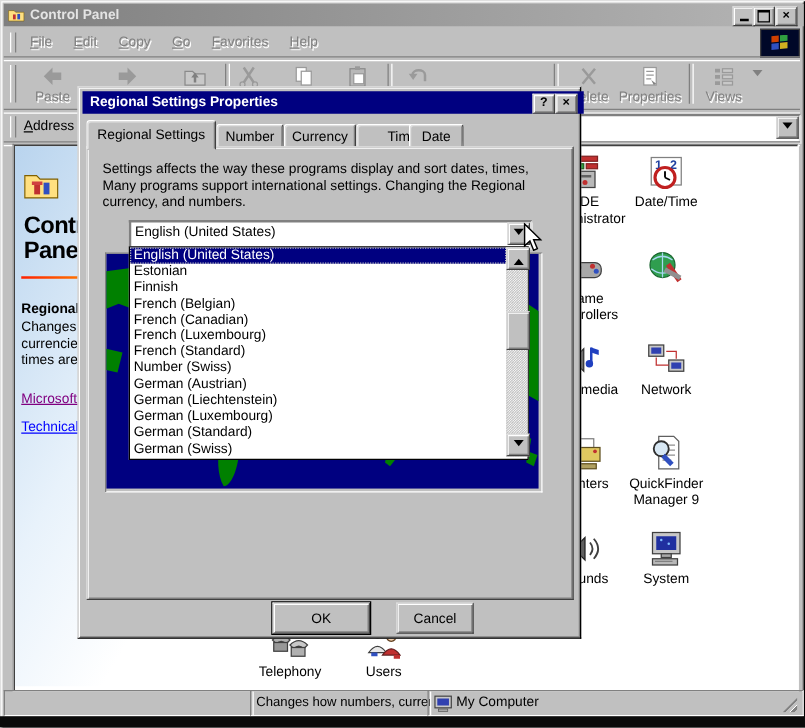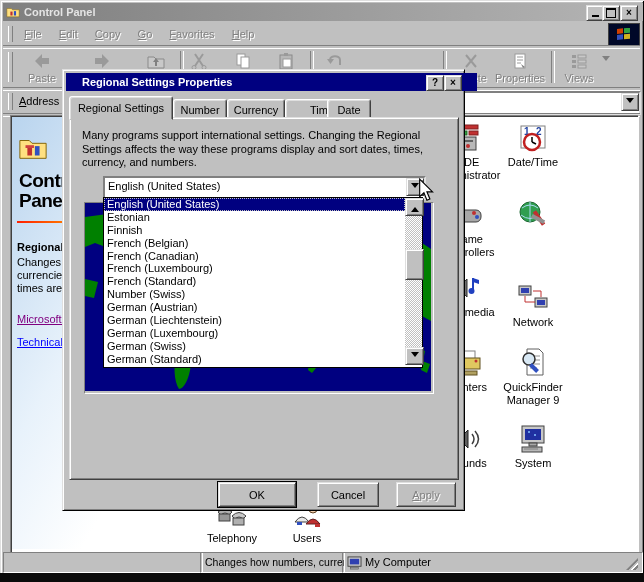--- a/index.html
+++ b/index.html
@@ -3,21 +3,21 @@
 <meta charset="utf-8">
 <style>
   html,body{margin:0;padding:0;background:#404040;}
   #screen{position:relative;width:644px;height:582px;background:#c0c0c0;overflow:hidden;
     font-family:"Liberation Sans",sans-serif;font-size:11px;color:#000;
     box-shadow:inset 1px 1px 0 #dfdfdf,inset -1px -1px 0 #000,inset 2px 2px 0 #fff,inset -2px -2px 0 #808080;}
   .abs{position:absolute;}
   .field{background:#fff;border:2px solid;border-color:#808080 #dfdfdf #dfdfdf #808080;}
   .titlebar-main{background:linear-gradient(90deg,#7f7f7f,#b5b5b5);color:#e4e4e4;font-weight:bold;
     display:flex;align-items:center;padding-left:3px;}
-  .titlebar-dlg{background:#000080;color:#fff;font-weight:bold;display:flex;align-items:center;padding-left:16px;}
+  .titlebar-dlg{background:#000080;color:#fff;font-weight:bold;display:flex;align-items:center;padding-left:6px;}
   .capbtn{width:16px;height:14px;background:#c0c0c0;border:1px solid;border-color:#dfdfdf #404040 #404040 #dfdfdf;
     box-shadow:inset 1px 1px 0 #fff,inset -1px -1px 0 #808080;display:flex;align-items:center;justify-content:center;
     font-size:10px;font-weight:bold;line-height:1;}
   .disabled-text{color:#808080;text-shadow:1px 1px 0 #fff;}
   .menu-item{padding:2px 7px;display:inline-block;}
   .accel::first-letter{text-decoration:underline;}
   .grip{width:3px;background:#c0c0c0;border-left:1px solid #fff;border-right:1px solid #808080;}
   .groove{height:2px;border-top:1px solid #808080;border-bottom:1px solid #fff;}
   .tbtn{display:flex;flex-direction:column;align-items:center;justify-content:flex-start;gap:1px;padding-top:3px;}
   .tsep{width:2px;border-left:1px solid #808080;border-right:1px solid #fff;}
@@ -270,21 +270,21 @@
     <div class="ilabel"><span>Date/Time</span><br><span></span></div>
   </div>
   <div class="cpicon" style="left:497px;top:199px;">
     <svg width="32" height="32" viewBox="0 0 32 32">
         <circle cx="13" cy="13" r="10" fill="#2f9e4f" stroke="#1a6630"></circle>
         <path d="M5 9 q8 -6 16 0 M4 16 q9 7 18 0 M13 3 v20" stroke="#a8d8f0" fill="none"></path>
         <rect x="20" y="11" width="4" height="16" fill="#c03030" transform="rotate(-35 22 19)"></rect>
         <rect x="14" y="18" width="14" height="4" fill="#909090" transform="rotate(28 21 20)"></rect>
       </svg>
   </div>
-  <div class="cpicon" style="left:497px;top:282px;">
+  <div class="cpicon" style="left:497px;top:272px;">
     <svg width="32" height="32" viewBox="0 0 32 32">
         <rect x="2" y="4" width="12" height="9" fill="#c8c8c8" stroke="#404040"></rect>
         <rect x="4" y="6" width="8" height="5" fill="#3040b0"></rect>
         <rect x="18" y="16" width="12" height="9" fill="#c8c8c8" stroke="#404040"></rect>
         <rect x="20" y="18" width="8" height="5" fill="#3040b0"></rect>
         <path d="M8 14 v6 h10 M24 15 v-6 h-8" stroke="#c03030" fill="none"></path>
       </svg>
     <div class="ilabel"><span>Network</span><br><span></span></div>
   </div>
   <div class="cpicon" style="left:497px;top:347px;">
@@ -366,22 +366,22 @@
     <div class="tab" style="left:222px;top:29px;width:40px;height:19px;padding-left:16px;">
         <span>Time</span>
       </div>
     <div class="tab" style="left:264px;top:29px;width:42px;height:19px;">
         <span>Date</span>
       </div>
 
     <div class="abs" style="left:6px;top:47px;width:388px;height:361px;background:#c0c0c0;border:1px solid;border-color:#dfdfdf #404040 #404040 #dfdfdf;box-shadow:inset 1px 1px 0 #fff,inset -1px -1px 0 #808080;z-index:2;"></div>
 
     <div class="abs" style="left:19px;top:59px;line-height:13.5px;z-index:4;white-space:nowrap;">
+      <div>Settings affects the way these programs display and sort dates, times,</div>
       <div>Many programs support international settings. Changing the Regional</div>
-      <div>Settings affects the way these programs display and sort dates, times,</div>
       <div>currency, and numbers.</div>
     </div>
 
     <div class="abs" style="left:21px;top:132px;width:348px;height:190px;border:1px solid;border-color:#808080 #fff #fff #808080;z-index:3;">
       <svg width="346" height="188" viewBox="0 0 346 188">
         <rect width="346" height="188" fill="#000080"></rect>
         <path d="M0 14 L30 10 L52 22 L44 40 L26 46 L10 40 L0 44 Z" fill="#008000"></path>
         <path d="M0 76 L13 79 L9 95 L0 93 Z" fill="#008000"></path>
         <path d="M92 148 C100 144 108 150 106 162 C104 176 99 186 94 186 C89 178 88 162 92 148 Z" fill="#008000"></path>
         <path d="M224 162 l7 3 -4 5 -4 -3 Z" fill="#008000"></path>
@@ -404,44 +404,41 @@
         <div class="list-row">Estonian</div>
         <div class="list-row">Finnish</div>
         <div class="list-row">French (Belgian)</div>
         <div class="list-row">French (Canadian)</div>
         <div class="list-row">French (Luxembourg)</div>
         <div class="list-row">French (Standard)</div>
         <div class="list-row">Number (Swiss)</div>
         <div class="list-row">German (Austrian)</div>
         <div class="list-row">German (Liechtenstein)</div>
         <div class="list-row">German (Luxembourg)</div>
+        <div class="list-row">German (Standard)</div>
         <div class="list-row">German (Swiss)</div>
-        <div class="list-row">German (Standard)</div>
       </div>
 
       <div class="abs dither" style="right:0;top:0;width:17px;height:167px;">
         <div class="sbtn" style="position:absolute;top:0;left:0;width:17px;height:16px;">
             <span class="tri-up" style="margin:0;border-bottom-color:#000;"></span>
           </div>
         <div class="sbtn" style="position:absolute;top:51px;left:0;width:17px;height:29px;"></div>
         <div class="sbtn" style="position:absolute;bottom:0;left:0;width:17px;height:16px;">
             <span class="tri-dn" style="margin:0;border-top-color:#000;"></span>
           </div>
       </div>
     </div>
 
     <div class="abs btn98 btn-default" style="left:155px;top:412px;width:76px;height:23px;">
       <span>OK</span>
     </div>
     <div class="abs btn98" style="left:254px;top:412px;width:60px;height:23px;text-align:right;">
       <span>Cancel</span>
     </div>
-    <div class="abs btn98" style="left:333px;top:412px;width:58px;height:23px;">
-      <span class="disabled-text accel">Apply</span>
-    </div>
   </div>
 
   <div class="abs" style="left:418px;top:178px;z-index:50;">
     <svg width="16" height="23" viewBox="0 0 13 20">
         <path d="M1 1 L1 16.2 L4.7 12.9 L7.3 19.3 L9.9 18.2 L7.3 12 L12.2 12 Z" fill="#fff" stroke="#000" stroke-width="1"></path>
       </svg>
   </div>
 
 </div>
 

